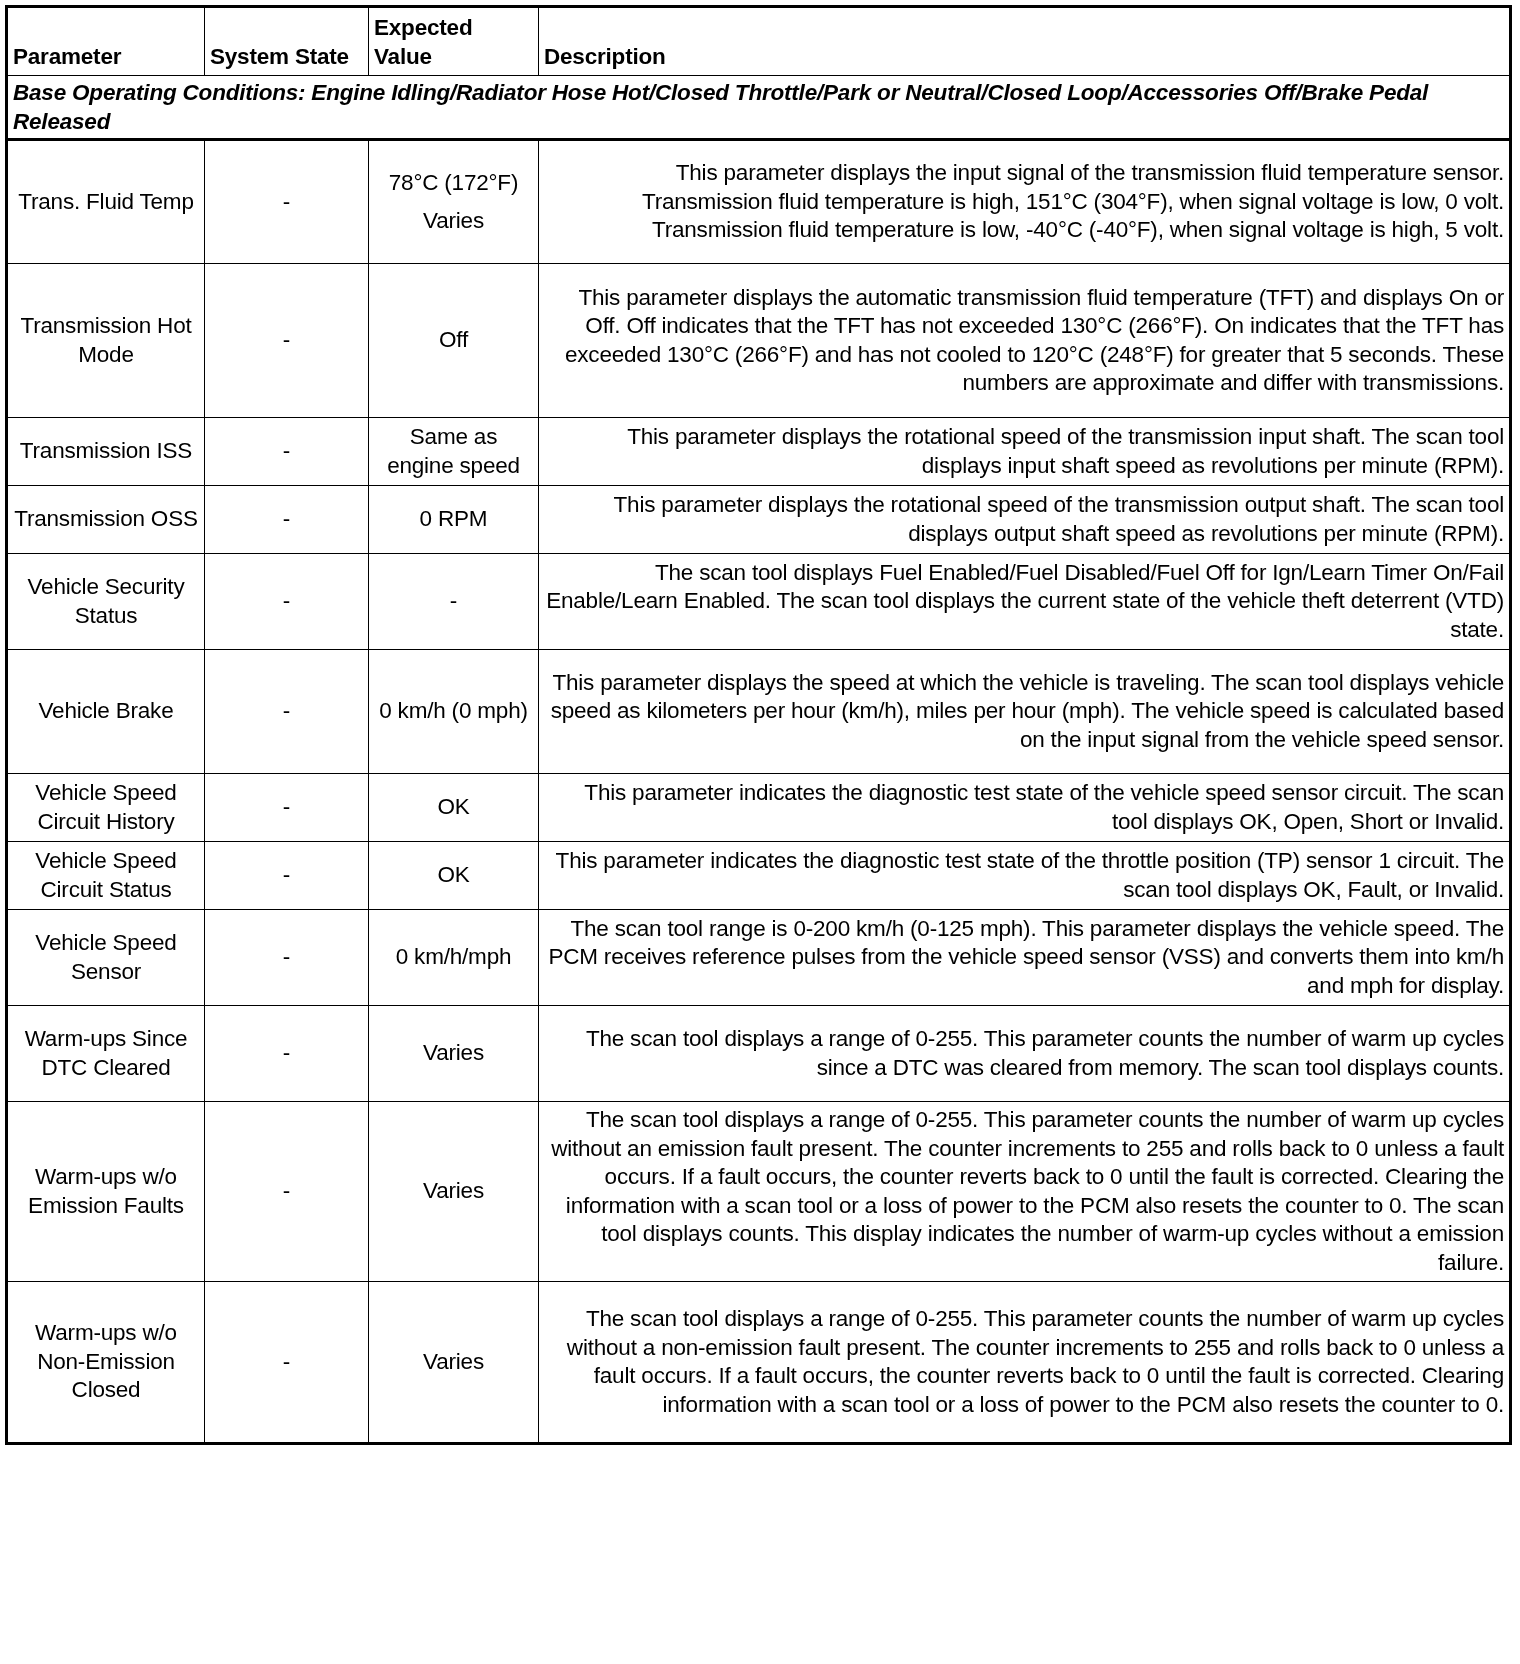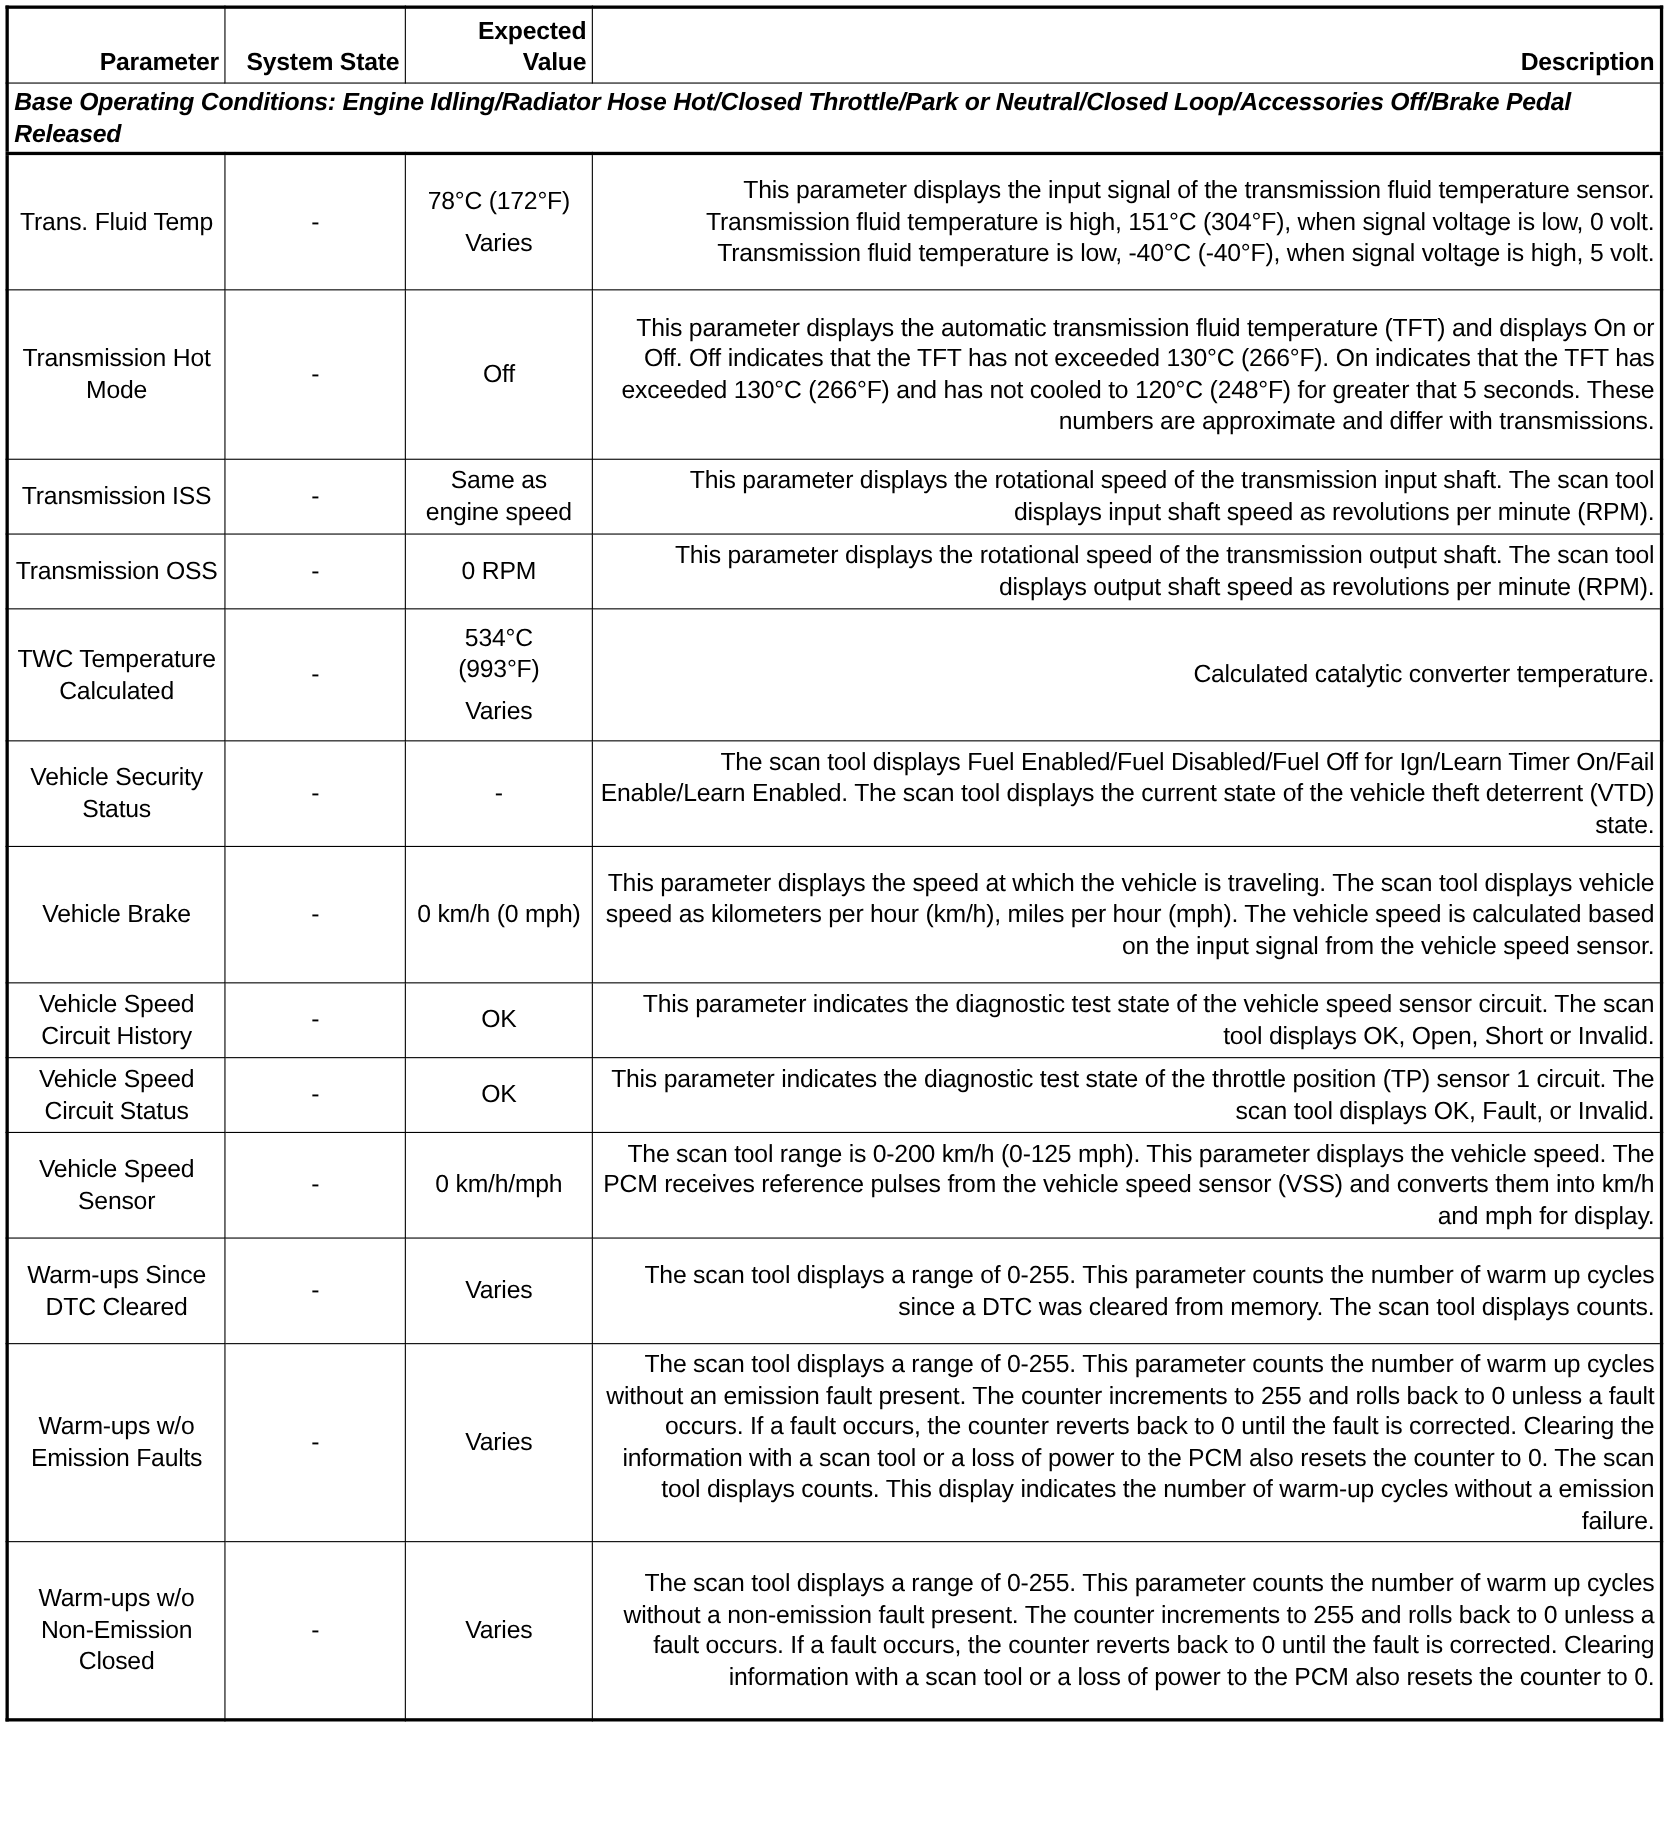--- a/index.html
+++ b/index.html
@@ -20,21 +20,21 @@
   table.params col.c3 { width: 170px; }
   table.params col.c4 { width: auto; }
   table.params th, table.params td {
     border: 1.5px solid #000;
     padding: 0 5px;
     vertical-align: middle;
     letter-spacing: -0.2px;
   }
   table.params th {
     font-weight: bold;
-    text-align: right;
+    text-align: left;
     vertical-align: bottom;
     padding-bottom: 4px;
     height: 63px;
   }
   tr.cond-row td {
     font-weight: bold;
     text-align: left;
     padding-top: 3px;
     padding-bottom: 2px;
     border-bottom: 3px solid #000;
@@ -102,31 +102,20 @@
           <td class="desc">This parameter displays the rotational speed of the transmission input shaft. The scan tool displays input shaft speed as revolutions per minute (RPM).</td>
         </tr>
         <tr style="height: 68px;">
           <td class="param">Transmission OSS</td>
           <td class="state">-</td>
           <td class="value">
             <span class="vline nowrap">0 RPM</span>
           </td>
           <td class="desc">This parameter displays the rotational speed of the transmission output shaft. The scan tool displays output shaft speed as revolutions per minute (RPM).</td>
         </tr>
-        <tr style="height: 120px;">
-          <td class="param">TWC Temperature Calculated</td>
-          <td class="state">-</td>
-          <td class="value">
-            <span class="vline nowrap">534°C</span>
-            <span class="vline nowrap">(993°F)</span>
-            <span class="gap"></span>
-            <span class="vline nowrap">Varies</span>
-          </td>
-          <td class="desc">Calculated catalytic converter temperature.</td>
-        </tr>
         <tr style="height: 96px;">
           <td class="param">Vehicle Security Status</td>
           <td class="state">-</td>
           <td class="value">
             <span class="vline nowrap">-</span>
           </td>
           <td class="desc">The scan tool displays Fuel Enabled/Fuel Disabled/Fuel Off for Ign/Learn Timer On/Fail Enable/Learn Enabled. The scan tool displays the current state of the vehicle theft deterrent (VTD) state.</td>
         </tr>
         <tr style="height: 124px;">
           <td class="param">Vehicle Brake</td>

